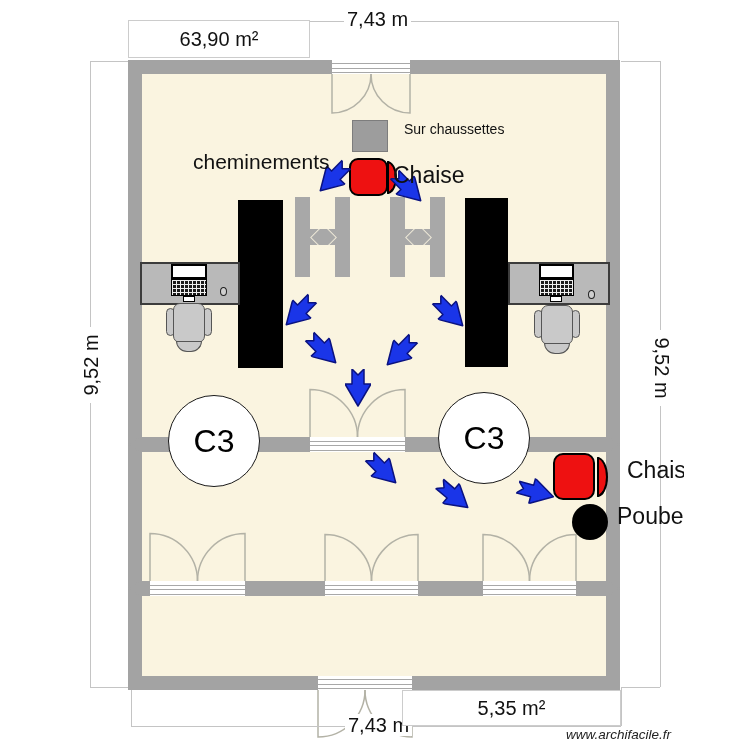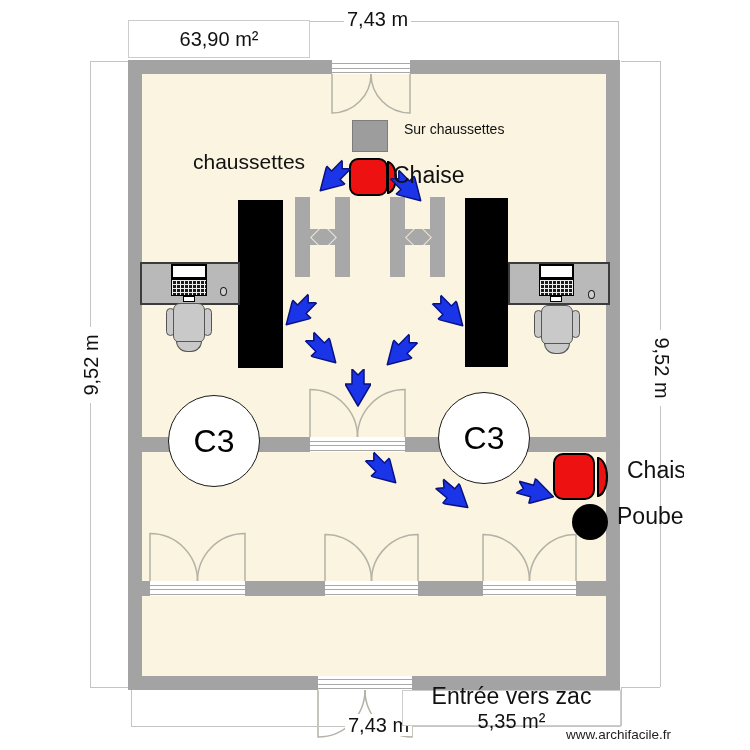--- a/index.html
+++ b/index.html
@@ -209,29 +209,28 @@
 
   <div class="abs lbl t20 dimtxt" style="left:344px;top:8px;">7,43 m</div>
   <div class="abs lbl t20 dimtxt" style="left:345px;top:714px;">7,43 m</div>
   <div class="abs lbl t20 dimtxt" style="left:53px;top:354px;width:70px;text-align:center;transform:rotate(-90deg);">9,52 m</div>
   <div class="abs lbl t20 dimtxt" style="left:624px;top:357px;width:70px;text-align:center;transform:rotate(90deg);">9,52 m</div>
 
   <div class="abs labelbox" style="left:128px;top:20px;width:182px;height:38px;">
     <div class="lbl t20">63,90 m²</div>
   </div>
   <div class="abs labelbox" style="left:402px;top:690px;width:219px;height:36px;">
-    <div class="lbl t23">Entrée vers zac</div>
     <div class="lbl t20">5,35 m²</div>
   </div>
 
-  <div class="abs lbl t23" style="left:193px;top:150px;font-size:21px;">chaussettes</div>
+  <div class="abs lbl t23" style="left:193px;top:150px;font-size:21px;">cheminements</div>
   <div class="abs lbl t23" style="left:376px;top:122px;font-size:14px;margin-left:28px;">Sur chaussettes</div>
   <div class="abs lbl t23" style="left:393px;top:163px;">Chaise</div>
   <div class="abs clipbox" style="left:627px;top:458px;width:57px;height:28px;">
     <span class="lbl t23">Chaise</span>
   </div>
   <div class="abs clipbox" style="left:617px;top:504px;width:67px;height:28px;">
     <span class="lbl t23">Poubelle</span>
   </div>
 
-  <div class="abs lbl t13" style="left:566px;top:728px;color:#222;">www.archifacile.fr</div>
+  <div class="abs lbl t13" style="left:566px;top:728px;color:#222;font-style:italic;">www.archifacile.fr</div>
 
 </div>
 
 </body></html>

